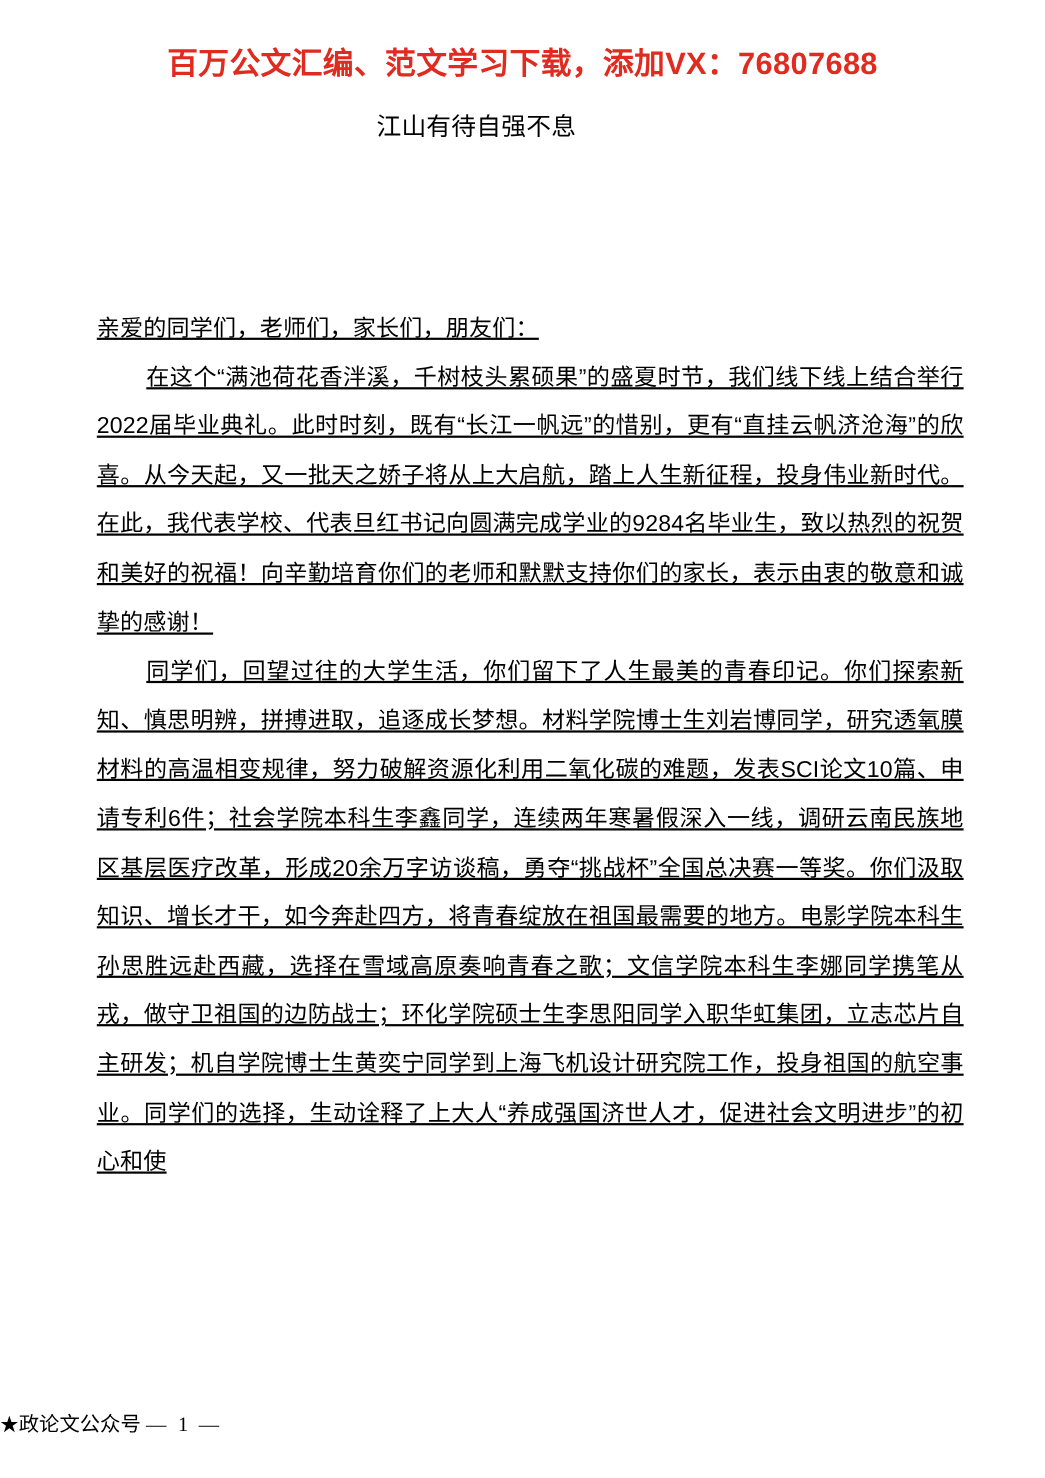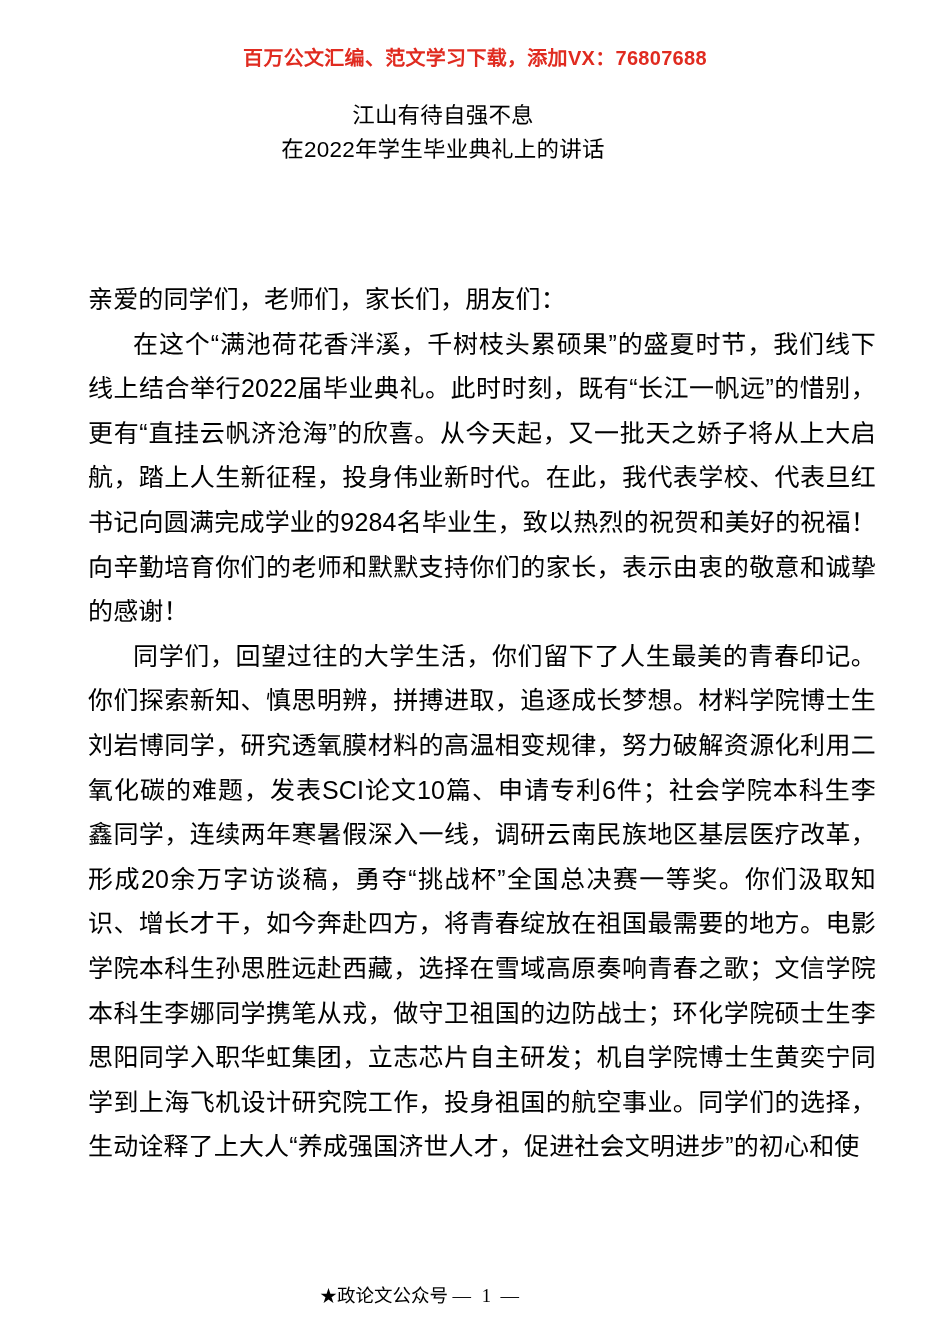--- a/index.html
+++ b/index.html
@@ -22,74 +22,74 @@
     overflow: hidden;
   }
 
   
   .promo-banner {
     position: absolute;
     top: 43px;
     left: 0;
     width: 950px;
     text-align: center;
-    font-size: 20px;
+    font-size: 28px;
     line-height: 30px;
     font-weight: 700;
     color: #e02b20;
     letter-spacing: 0.3px;
     white-space: nowrap;
   }
 
   
   .title-block {
     position: absolute;
     top: 99px;
     left: 0;
     width: 866px;
     text-align: center;
-    margin-left: 10px;
   }
   .title-line {
     font-size: 22.5px;
     line-height: 33.5px;
     font-weight: 400;
     letter-spacing: 0.2px;
     white-space: nowrap;
   }
 
   
   .doc-body {
     position: absolute;
     top: 277px;
     left: 88px;
     width: 788px;
   }
   .para {
-    font-size: 25px;
+    font-size: 21px;
     line-height: 44.6px;
     margin: 0;
     text-align: justify;
     text-justify: inter-ideograph;
     letter-spacing: 0.15px;
     word-break: break-all;
+    text-decoration: underline;
   }
   .para.indent {
     text-indent: 45px;
   }
 
   
   .footer {
     position: absolute;
     left: 0;
     top: 1283px;
     width: 910px;
     padding-right: 70px;
     box-sizing: border-box;
-    text-align: center;
+    text-align: left;
   }
   .footer-inner {
     display: inline-block;
     font-family: "Liberation Serif", "DejaVu Serif", serif;
     font-size: 18.5px;
     line-height: 26px;
     white-space: nowrap;
     color: #000000;
   }
   .footer-mark { font-size: 17px; }
@@ -98,21 +98,20 @@
 </style>
 </head>
 <body>
 
 <div class="page">
 
   <div class="promo-banner">百万公文汇编、范文学习下载，添加VX：76807688</div>
 
   <div class="title-block">
     <div class="title-line">江山有待自强不息</div>
-    <div class="title-line">在2022年学生毕业典礼上的讲话</div>
   </div>
 
   <div class="doc-body">
     <p class="para">亲爱的同学们，老师们，家长们，朋友们：</p>
     <p class="para indent">在这个“满池荷花香泮溪，千树枝头累硕果”的盛夏时节，我们线下线上结合举行2022届毕业典礼。此时时刻，既有“长江一帆远”的惜别，更有“直挂云帆济沧海”的欣喜。从今天起，又一批天之娇子将从上大启航，踏上人生新征程，投身伟业新时代。在此，我代表学校、代表旦红书记向圆满完成学业的9284名毕业生，致以热烈的祝贺和美好的祝福！向辛勤培育你们的老师和默默支持你们的家长，表示由衷的敬意和诚挚的感谢！</p>
     <p class="para indent">同学们，回望过往的大学生活，你们留下了人生最美的青春印记。你们探索新知、慎思明辨，拼搏进取，追逐成长梦想。材料学院博士生刘岩博同学，研究透氧膜材料的高温相变规律，努力破解资源化利用二氧化碳的难题，发表SCI论文10篇、申请专利6件；社会学院本科生李鑫同学，连续两年寒暑假深入一线，调研云南民族地区基层医疗改革，形成20余万字访谈稿，勇夺“挑战杯”全国总决赛一等奖。你们汲取知识、增长才干，如今奔赴四方，将青春绽放在祖国最需要的地方。电影学院本科生孙思胜远赴西藏，选择在雪域高原奏响青春之歌；文信学院本科生李娜同学携笔从戎，做守卫祖国的边防战士；环化学院硕士生李思阳同学入职华虹集团，立志芯片自主研发；机自学院博士生黄奕宁同学到上海飞机设计研究院工作，投身祖国的航空事业。同学们的选择，生动诠释了上大人“养成强国济世人才，促进社会文明进步”的初心和使</p>
   </div>
 
   <div class="footer">
     <span class="footer-inner">

